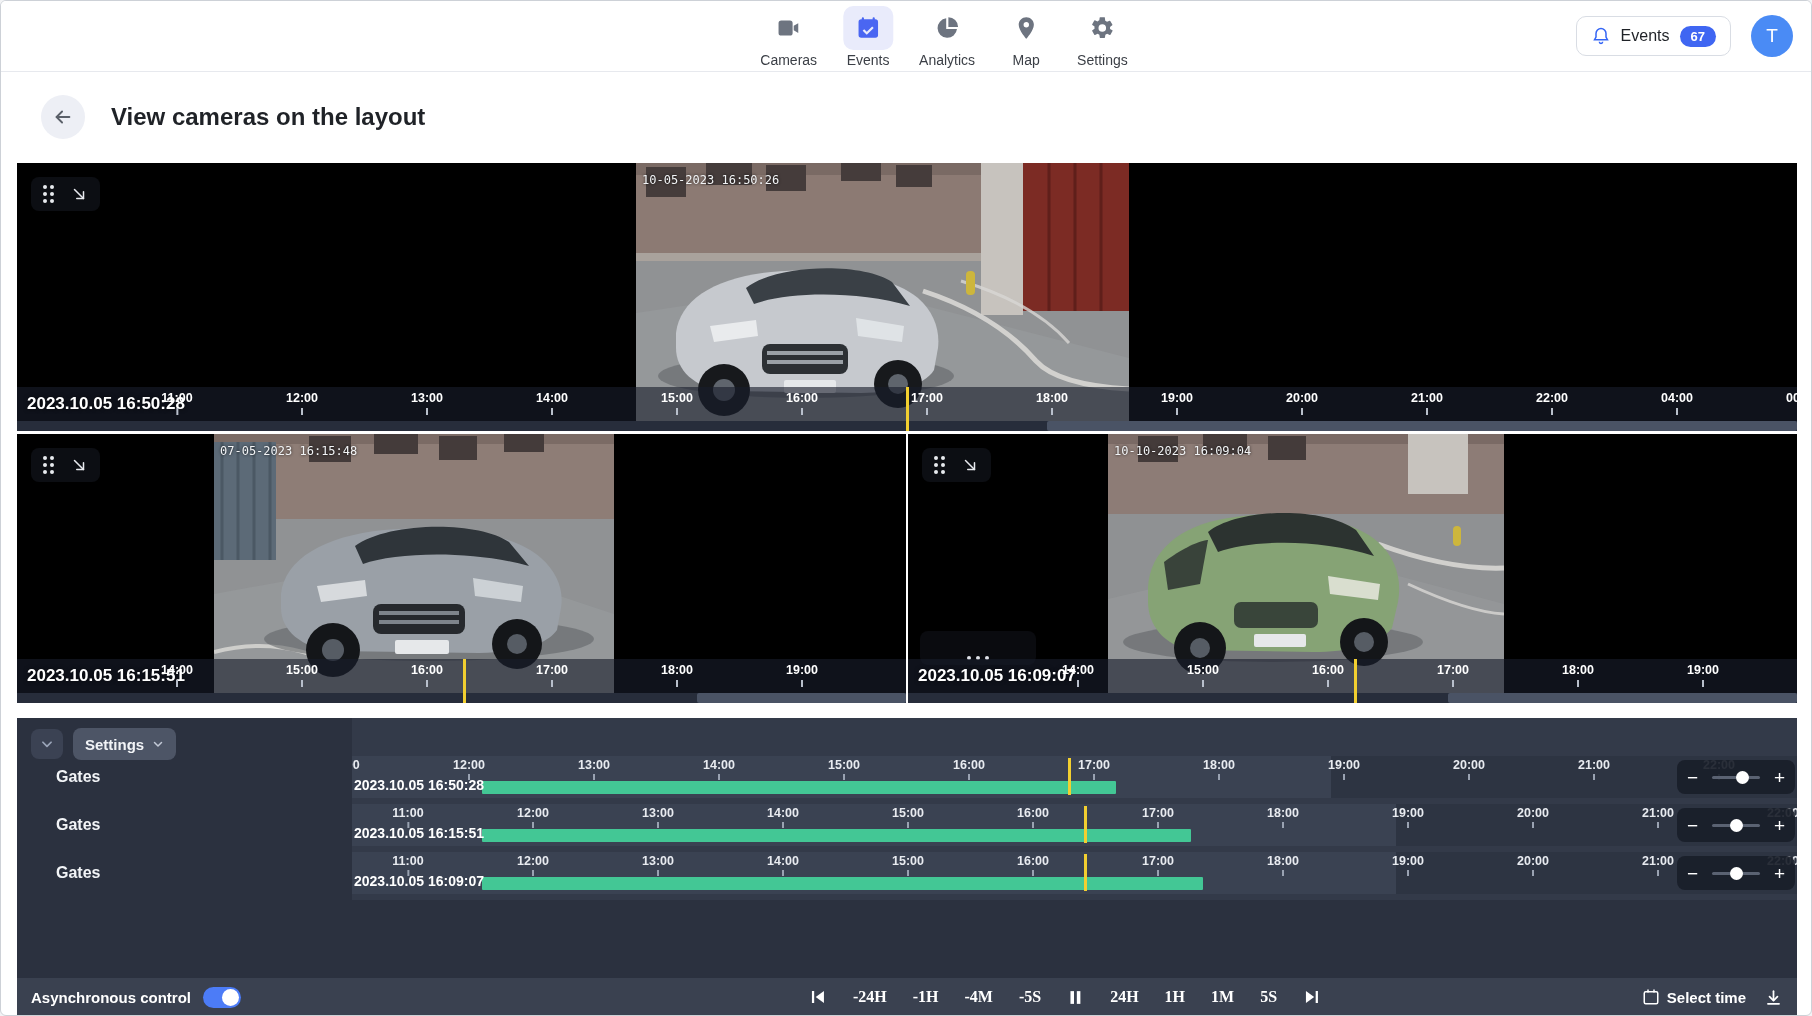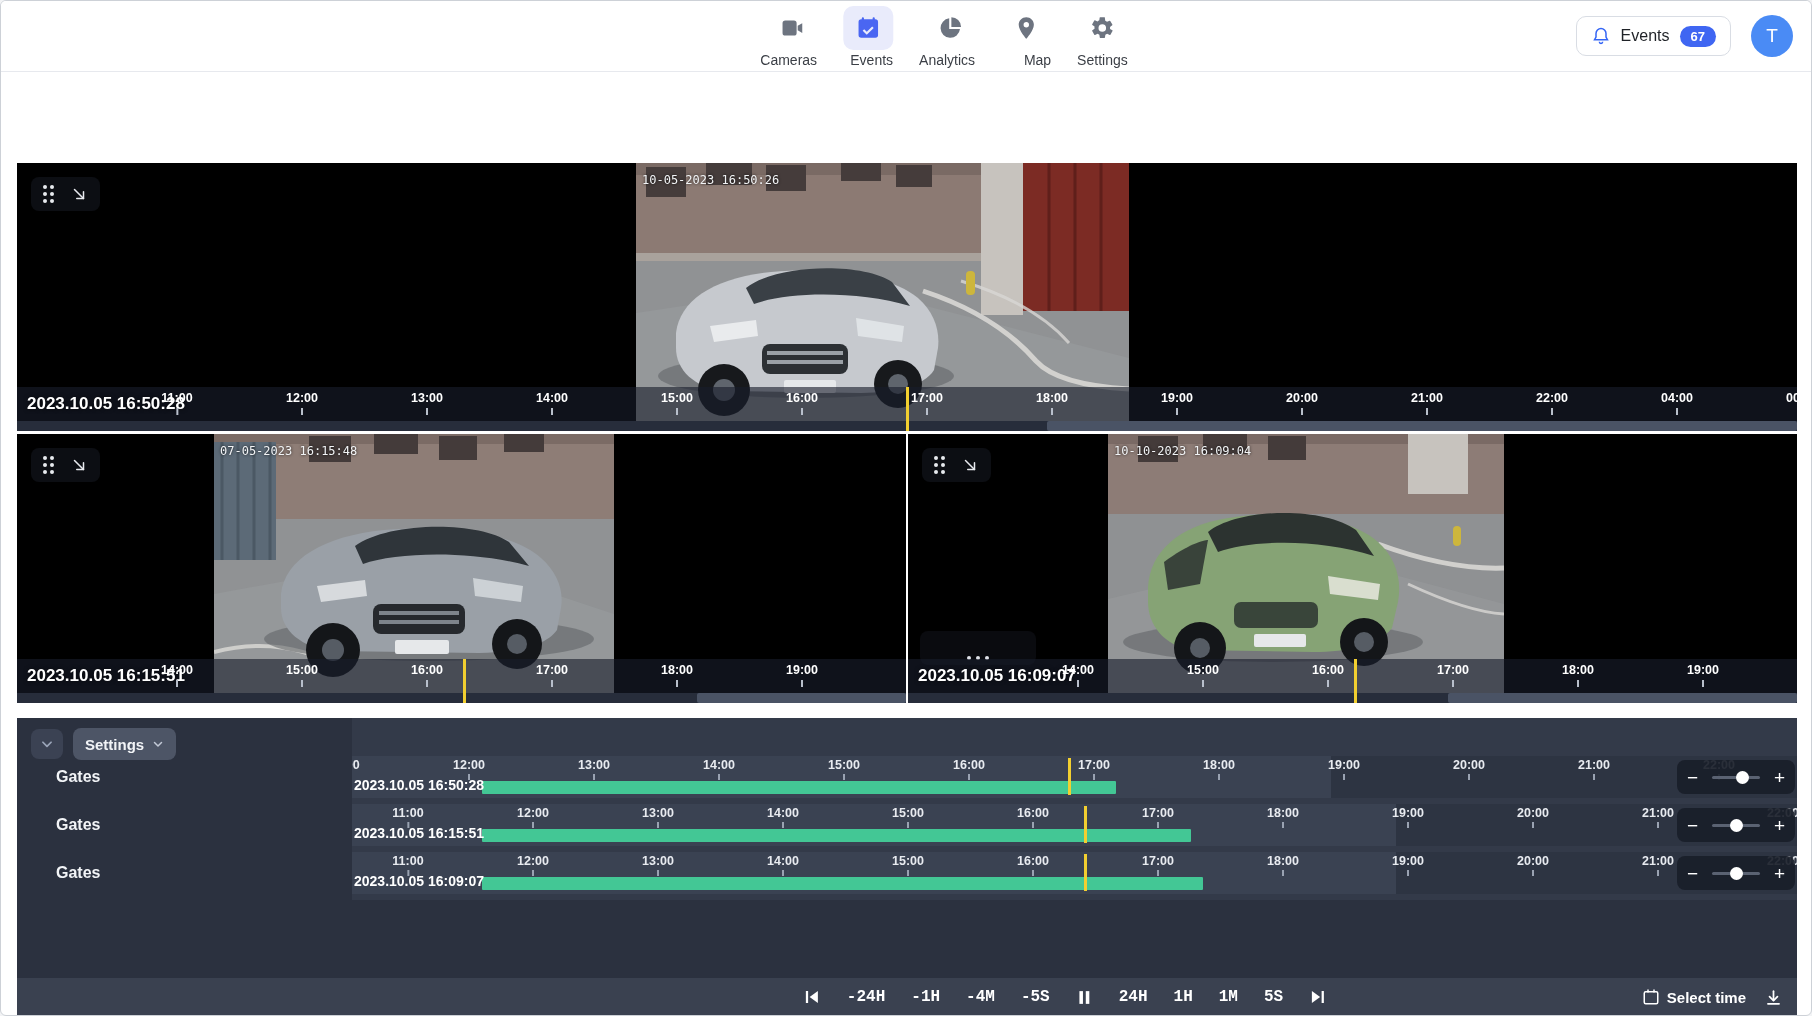--- a/index.html
+++ b/index.html
@@ -1,21 +1,21 @@
 <!DOCTYPE html>
 <html><head>
 <meta charset="utf-8">
 <style>
   html,body{margin:0;padding:0;background:#f2f3f5;}
   .frame{position:relative;width:1812px;height:1016px;background:#fff;border:1px solid #cdd1d7;
          border-radius:6px;overflow:hidden;font-family:"Liberation Sans",sans-serif;box-sizing:border-box;}
   
   .topbar{position:absolute;top:0;left:0;right:0;height:70px;background:#fff;border-bottom:1px solid #e7e9ee;z-index:30;}
   .nav{position:absolute;top:5px;left:50%;transform:translateX(calc(-50% + 38px));display:flex;gap:26px;}
-  .nav-item{display:flex;flex-direction:column;align-items:flex-end;gap:2px;cursor:pointer;}
+  .nav-item{display:flex;flex-direction:column;align-items:center;gap:2px;cursor:pointer;}
   .icon-box{width:50px;height:44px;border-radius:10px;display:flex;align-items:center;justify-content:center;color:#6d7480;}
   .nav-item.active .icon-box{background:#e9ebfb;color:#4a66f2;}
   .nav-label{font-size:14px;color:#3b3f46;}
   .topbar-right{position:absolute;top:0;right:18px;height:70px;display:flex;align-items:center;gap:20px;}
   .events-btn{display:flex;align-items:center;gap:10px;height:40px;padding:0 14px;background:#fff;
               border:1px solid #d9dde4;border-radius:10px;font-family:inherit;font-size:16px;color:#1f2227;cursor:pointer;}
   .badge{background:#3f66f2;color:#fff;border-radius:12px;padding:3px 11px;font-size:13px;font-weight:bold;}
   .avatar{width:42px;height:42px;border-radius:50%;background:#4a8bf5;color:#fff;display:flex;align-items:center;
           justify-content:center;font-size:19px;cursor:pointer;}
   
@@ -74,21 +74,21 @@
   .zbtn{border:none;background:none;color:#fff;font-size:19px;line-height:1;cursor:pointer;padding:0;font-family:inherit;}
   .ztrack{position:relative;width:48px;height:3px;background:#5a6272;border-radius:2px;cursor:pointer;}
   .zknob{position:absolute;top:-5px;width:13px;height:13px;border-radius:50%;background:#fff;}
   
   .controlbar{position:absolute;left:16px;top:977px;width:1780px;height:38px;background:#3a4150;color:#fff;z-index:10;}
   .async{position:absolute;left:14px;top:0;height:38px;display:flex;align-items:center;gap:12px;font-size:15px;font-weight:bold;}
   .toggle{position:relative;width:38px;height:21px;border-radius:11px;background:#4c7cf7;cursor:pointer;}
   .toggle .knob{position:absolute;top:2px;right:2px;width:17px;height:17px;border-radius:50%;background:#fff;}
   .pb-group{position:absolute;left:50%;top:0;height:38px;transform:translateX(calc(-50% + 158px));
             display:flex;align-items:center;gap:26px;}
-  .pb-btn{border:none;background:none;color:#fff;font-family:Liberation Mono, monospace;font-size:16px;font-weight:bold;cursor:pointer;padding:0;}
+  .pb-btn{border:none;background:none;color:#fff;font-family:Liberation Serif, serif;font-size:16px;font-weight:bold;cursor:pointer;padding:0;}
   .pb-icon{display:flex;align-items:center;cursor:pointer;color:#fff;}
   .bar-right{position:absolute;right:14px;top:0;height:38px;display:flex;align-items:center;gap:18px;}
   .select-time{display:flex;align-items:center;gap:7px;font-size:15px;font-weight:bold;cursor:pointer;}
 </style>
 </head>
 <body>
 
 <div class="frame">
 
   <header class="topbar">
@@ -144,20 +144,29 @@
               <path d="M10 19a2 2 0 0 0 4 0"></path>
             </svg>
         </span>
         <span>Events</span>
         <span class="badge">67</span>
       </button>
       <div class="avatar">T</div>
     </div>
   </header>
 
+  <div class="page-head">
+    <button class="back-btn">
+      <svg width="22" height="22" viewBox="0 0 24 24" fill="none" stroke="currentColor" stroke-width="2" stroke-linecap="round" stroke-linejoin="round">
+          <path d="M19 12H5"></path>
+          <path d="M11 6l-6 6 6 6"></path>
+        </svg>
+    </button>
+    <h1 class="page-title">View cameras on the layout</h1>
+  </div>
 
   <section class="tile tile-1">
     <div class="video" style="left:619px;width:493px;">
       <svg viewBox="0 0 493 258" preserveAspectRatio="none">
         <rect width="493" height="258" fill="#909294"></rect>
         <rect width="493" height="95" fill="#8c7a73"></rect>
         <rect width="493" height="12" fill="#6e5f5a" opacity=".6"></rect>
         <rect x="10" y="4" width="40" height="30" fill="#453c3b"></rect>
           <rect x="70" y="0" width="46" height="22" fill="#453c3b"></rect>
         <rect x="130" y="2" width="40" height="26" fill="#453c3b"></rect>
@@ -649,20 +658,26 @@
           <div class="ztrack">
               <div class="zknob" style="left:18px;"></div>
             </div>
           <button class="zbtn">+</button>
         </div>
       </div>
     </div>
   </section>
 
   <footer class="controlbar">
+    <div class="async">
+      <span>Asynchronous control</span>
+      <span class="toggle">
+          <span class="knob"></span>
+        </span>
+    </div>
     <div class="pb-group">
       <span class="pb-icon">
         <svg width="18" height="18" viewBox="0 0 24 24" fill="currentColor">
             <rect x="4" y="4" width="3" height="16"></rect>
             <polygon points="20,4 9,12 20,20"></polygon>
           </svg>
       </span>
       <button class="pb-btn">-24H</button>
       <button class="pb-btn">-1H</button>
       <button class="pb-btn">-4M</button>

